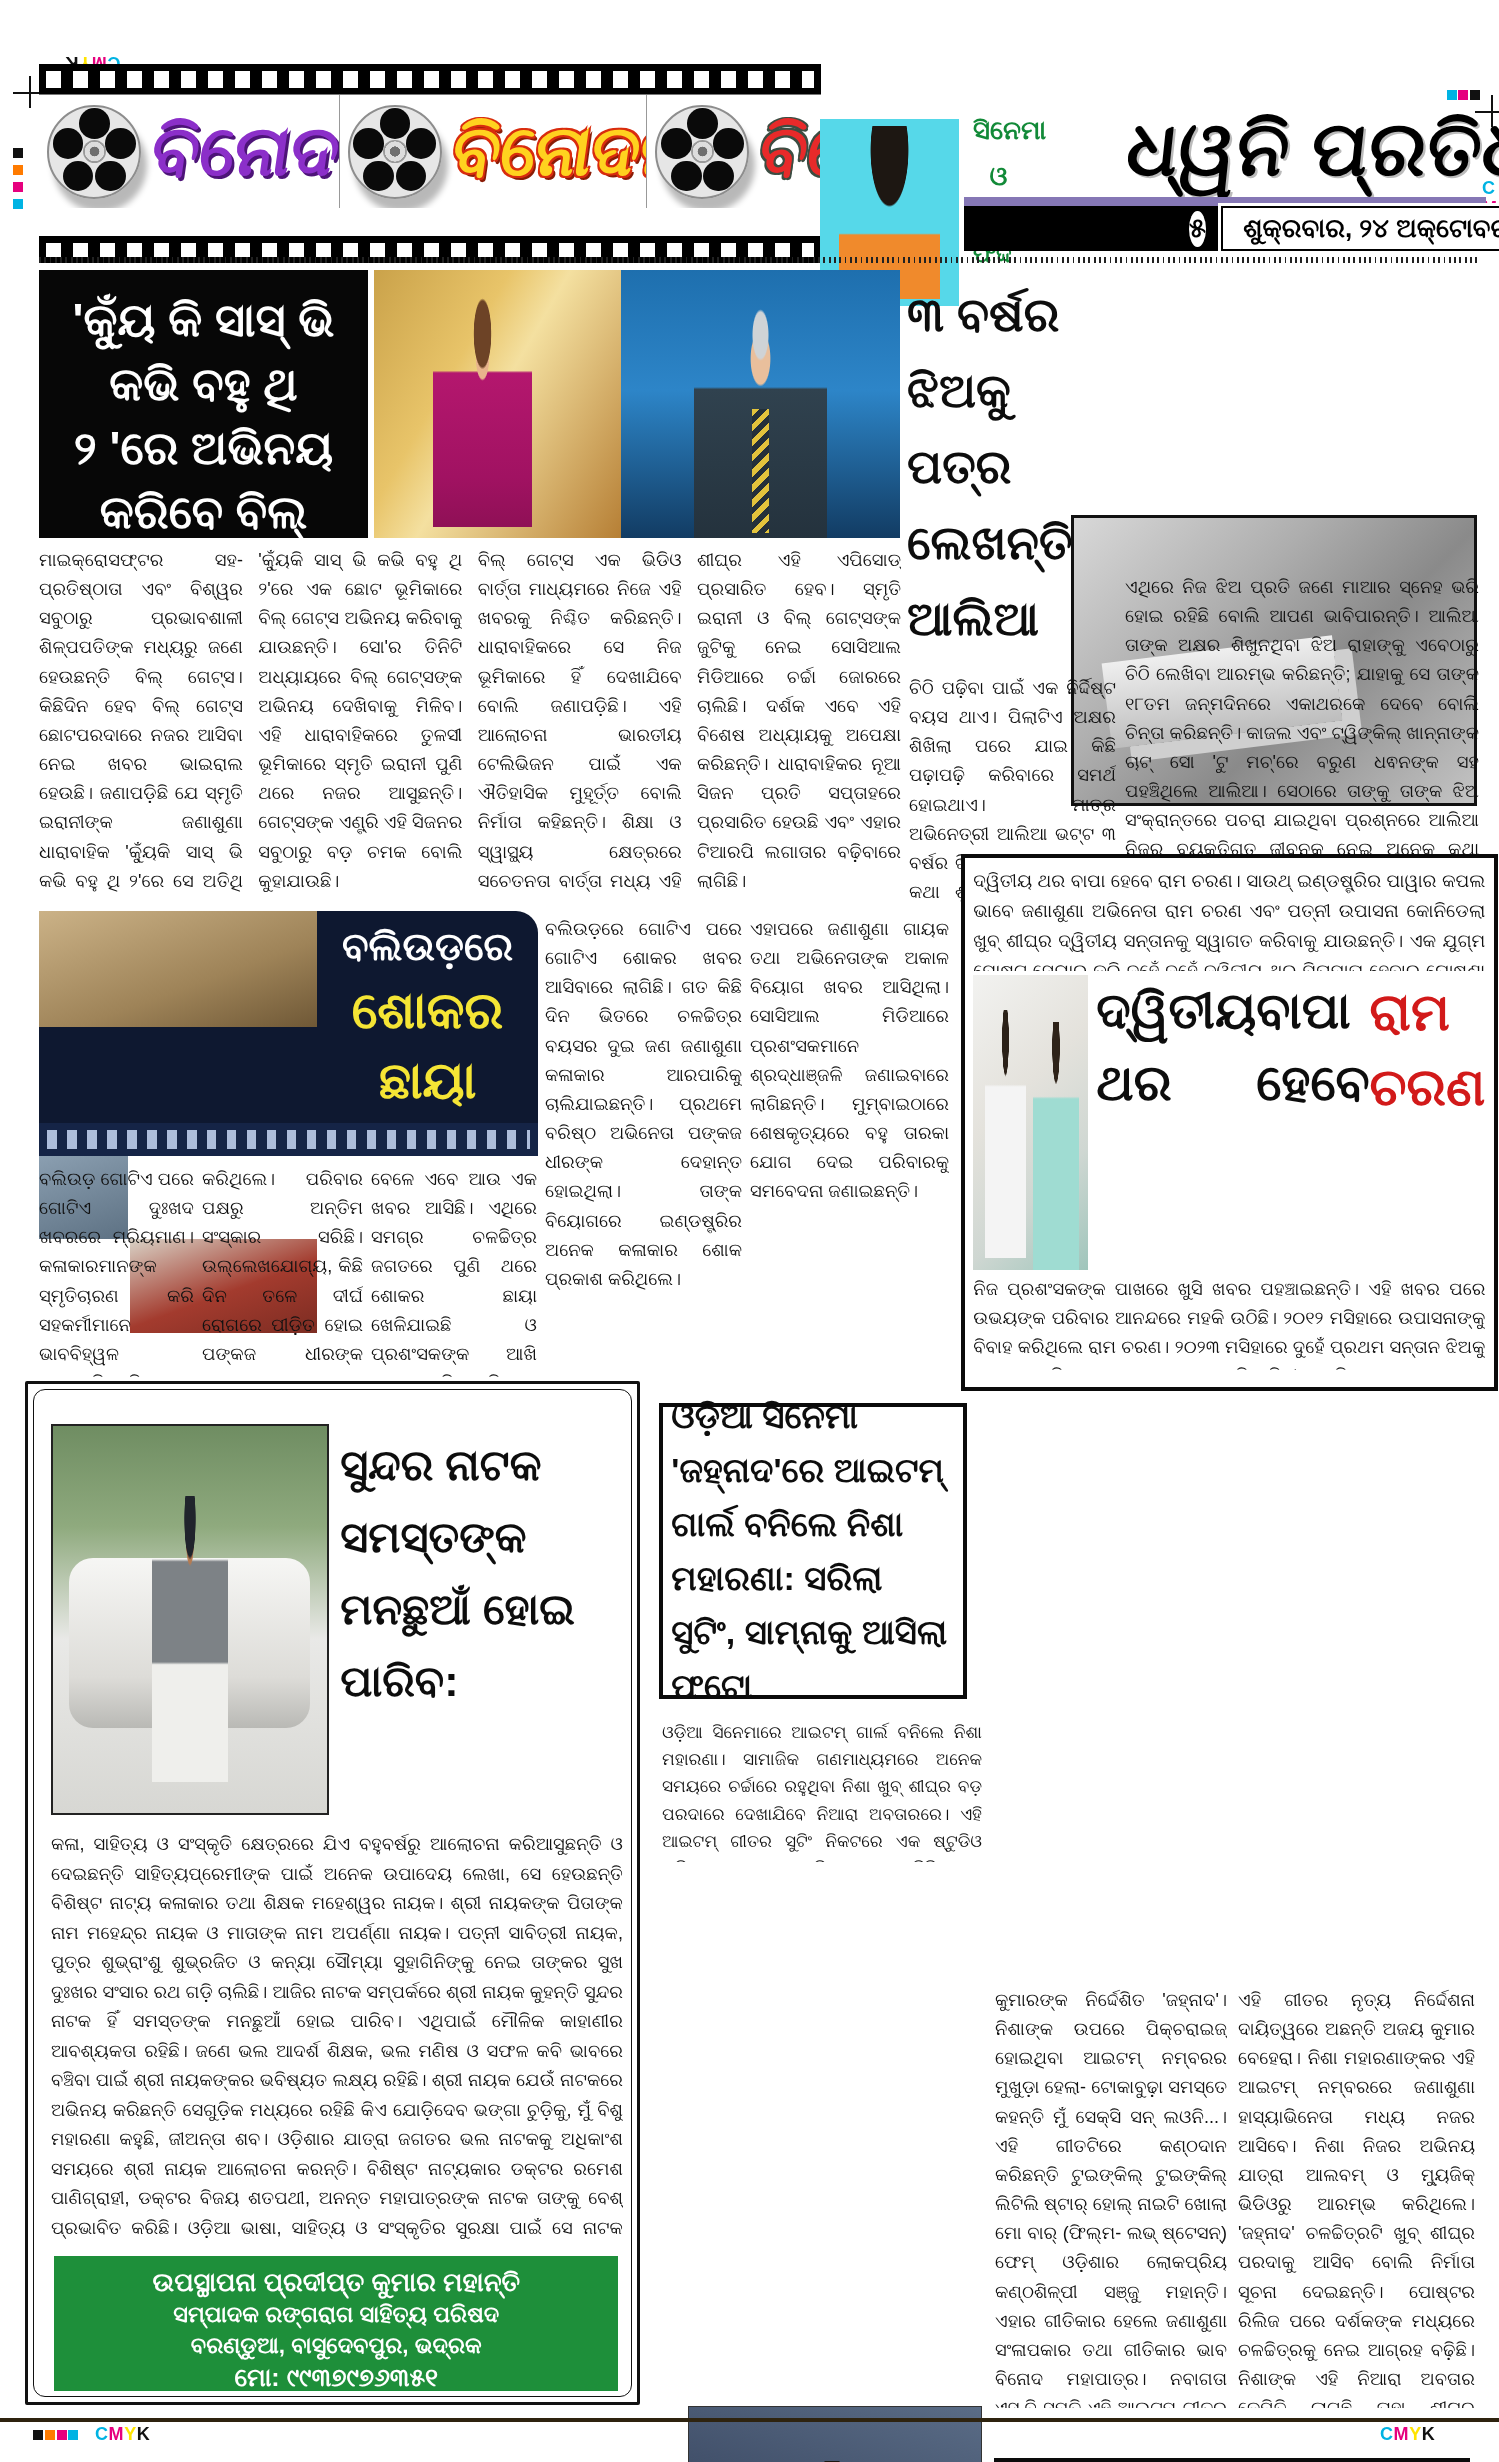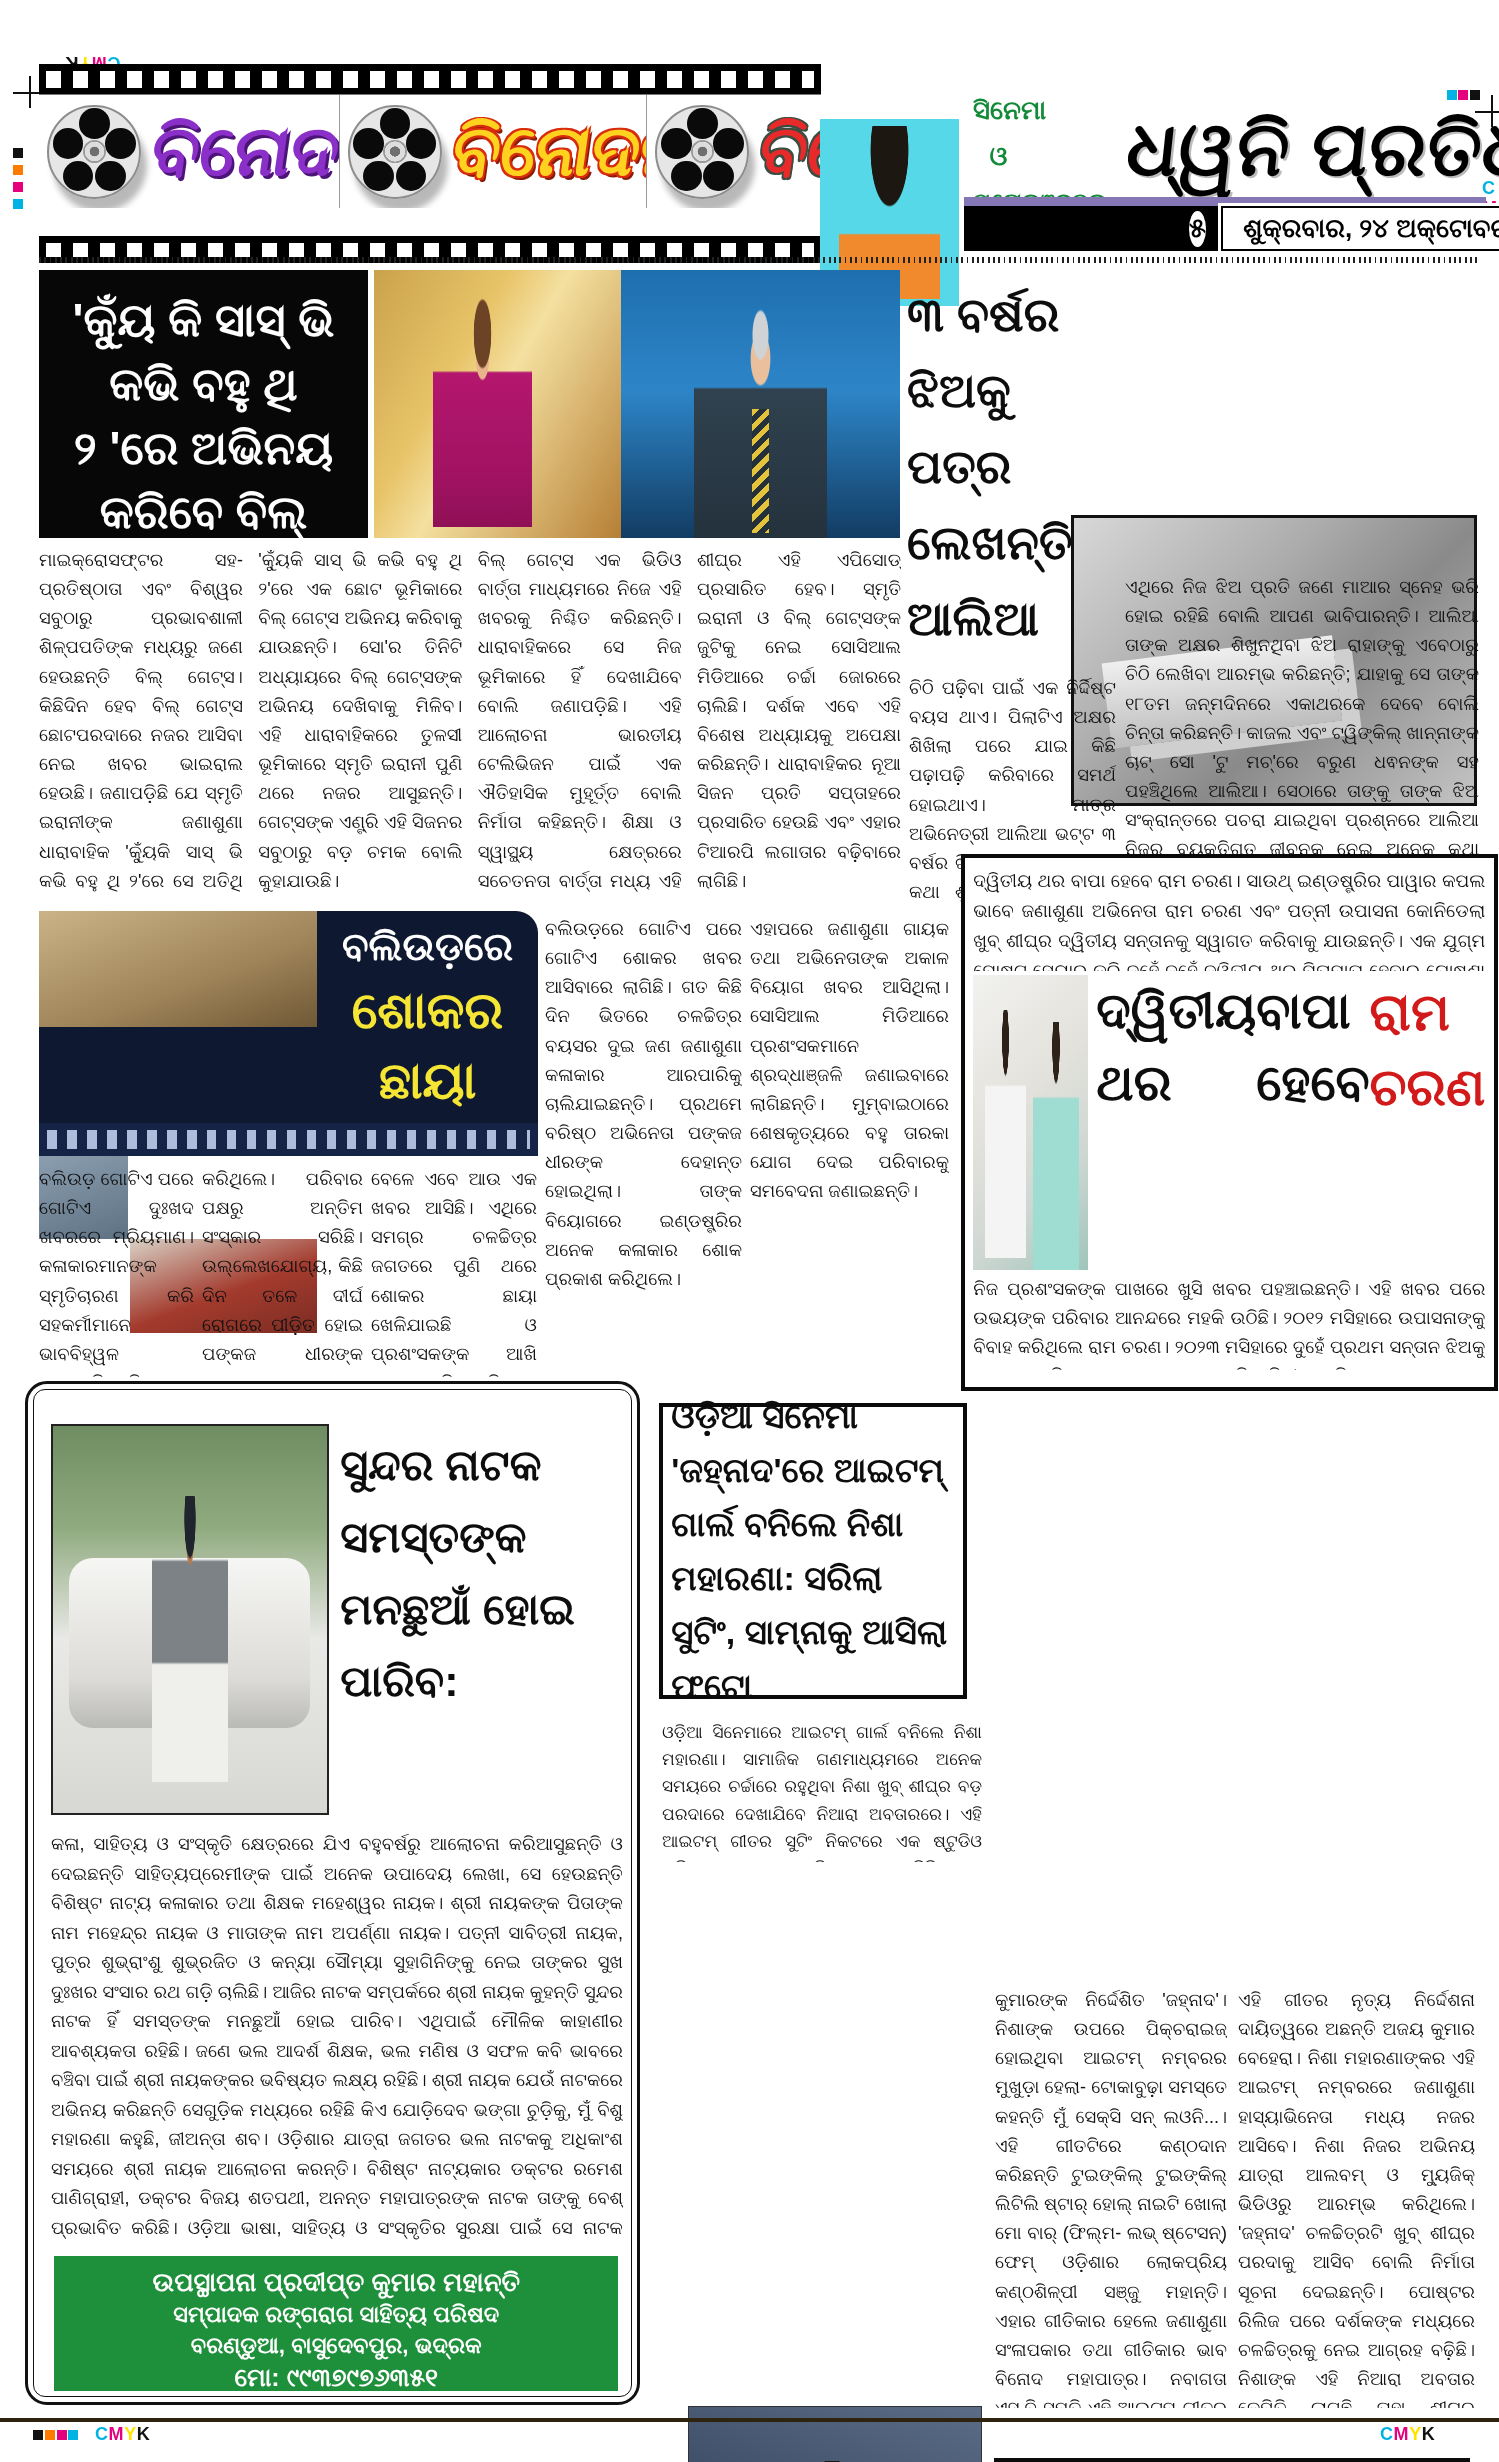--- a/index.html
+++ b/index.html
@@ -31,21 +31,21 @@
         border:2.4px solid #8d8d8d;box-shadow:6px 13px 6px rgba(0,0,0,.28);}
   .reel i{position:absolute;width:34%;height:34%;background:#0a0a0a;border-radius:50%;}
   .reel i.h1{left:33%;top:2%}.reel i.h2{left:62%;top:24%}.reel i.h3{left:51%;top:60%}
   .reel i.h4{left:15%;top:60%}.reel i.h5{left:4%;top:24%}
   .reel b{position:absolute;left:37%;top:37%;width:26%;height:26%;border-radius:50%;
         background:radial-gradient(circle,#6f6f6f 0 30%,#ddd 31% 60%,#9a9a9a 61% 100%);}
   .logo-label{font-size:70px;font-weight:900;transform:skewX(-8deg);white-space:nowrap;}
   .logo-1{color:#8b2fc9;text-shadow:3px 3px 0 #4d1478;}
   .logo-2{color:#ffd21f;text-shadow:-1.8px -1.8px 0 #d92c0e,1.8px -1.8px 0 #d92c0e,-1.8px 1.8px 0 #d92c0e,1.8px 1.8px 0 #d92c0e,3.6px 3.6px 0 #8a1c07;}
   .logo-3{color:#e82a2a;text-shadow:-1.8px -1.8px 0 #3c4d42,1.8px -1.8px 0 #3c4d42,-1.8px 1.8px 0 #3c4d42,1.8px 1.8px 0 #3c4d42;}
-  .tagline div{font-weight:bold;color:#128a38;}
+  .tagline div{font-weight:bold;color:#128a38;margin-top:20px;}
   .masthead-title{font-size:76px;font-weight:900;color:#000;transform:skewX(-6deg);
         letter-spacing:0.6px;white-space:nowrap;text-shadow:2.4px 2.4px 0 #bbb;}
   .purple-bar{background:#8577b5;}
   .date-bar{background:#000;display:flex;align-items:center;}
   .page-circle{width:36px;height:36px;border-radius:50%;background:#fff;color:#000;
         font-size:27px;font-weight:900;display:flex;align-items:center;justify-content:center;margin-left:225px;}
   .date-box{background:#fff;border:2.4px solid #000;box-shadow:0 0 0 3px #fff;margin-left:15.4px;
         padding:4.7px 20px;font-size:26px;font-weight:bold;color:#000;white-space:nowrap;}
   .dotline{background:repeating-linear-gradient(90deg,#222 0 1.8px,rgba(0,0,0,0) 1.8px 5.3px);}
 
@@ -100,21 +100,21 @@
 
   
   .navy-block{background:#0e1830;border-radius:22px;}
   .grief-head div{text-align:center;font-weight:900;}
   .deco-strip{position:absolute;left:0;right:0;bottom:0;height:33px;background:#152446;}
   .deco-strip:before{content:"";position:absolute;inset:7.1px 8.3px;
      background:repeating-linear-gradient(90deg,#c8d8f6 0 9.5px,rgba(0,0,0,0) 9.5px 20px);opacity:.85;}
 
   
   .frame{border:4.7px solid #0a0a0a;background:#fff;}
-  .dframe-outer{border:3px solid #111;border-radius:22px;padding:5.3px;background:#fff;}
+  .dframe-outer{border:3px solid #111;border-radius:2px;padding:5.3px;background:#fff;}
   .dframe-inner{border:1.8px solid #111;border-radius:12px;width:100%;height:100%;position:relative;box-sizing:border-box;}
   .green-box{background:#1e8f3a;color:#fff;text-align:center;}
   .green-box div{font-weight:bold;}
 
   
   .poster{background:linear-gradient(180deg,#27502f 0%,#1d3a55 30%,#2c4d71 60%,#5a4330 100%);border:6px solid #0c0c0c;position:relative;overflow:hidden;}
 </style>
 </head>
 <body>
 

